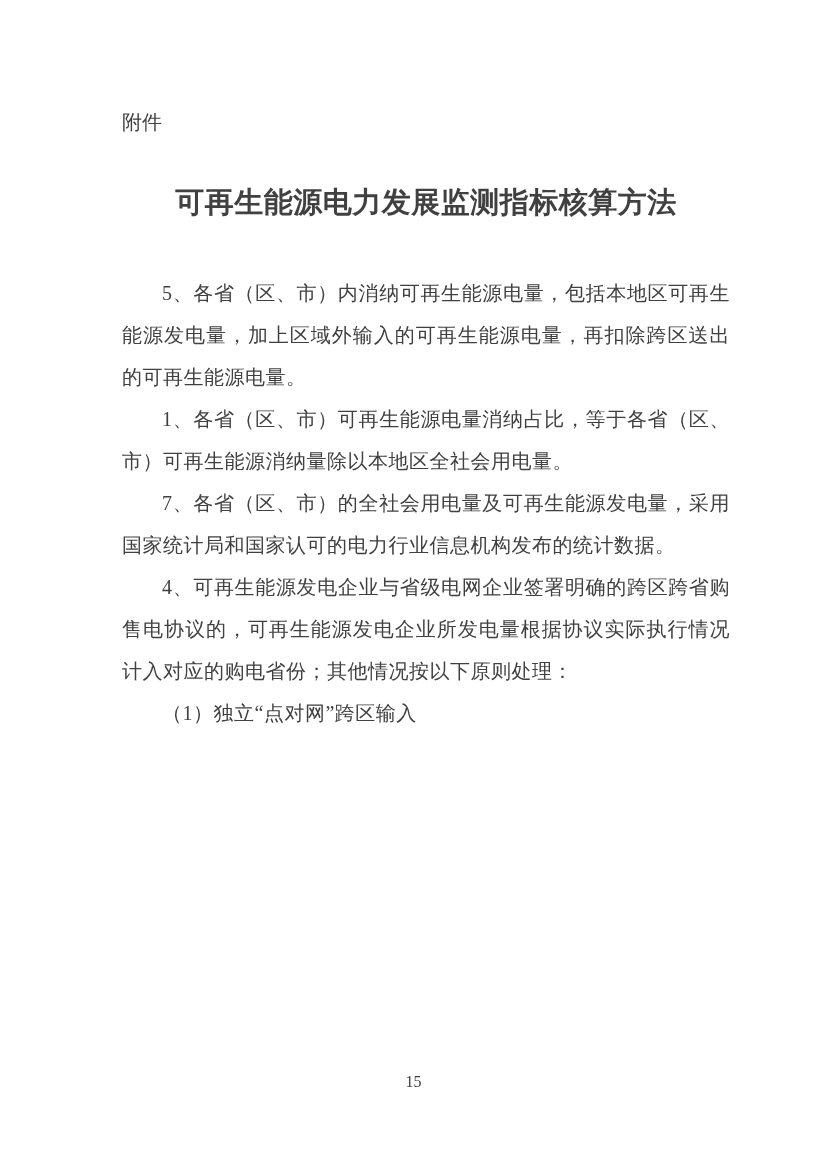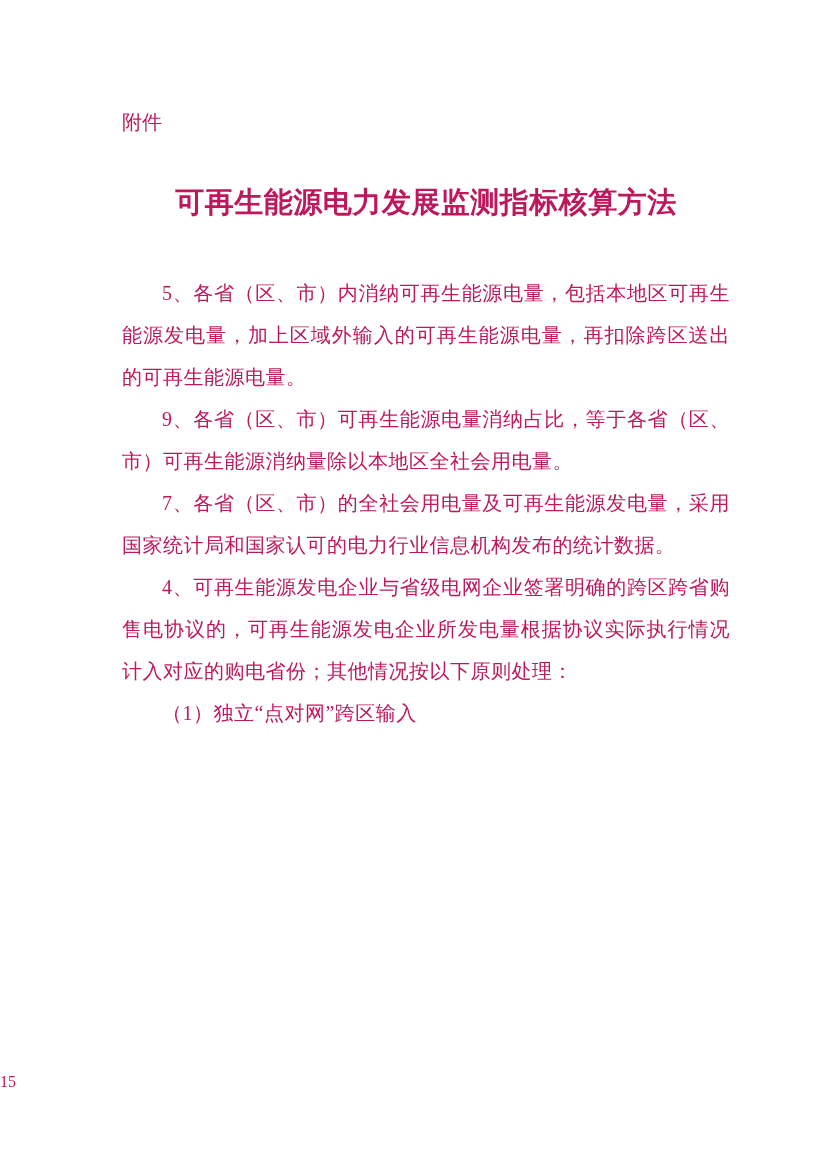--- a/index.html
+++ b/index.html
@@ -5,21 +5,21 @@
   html, body {
     margin: 0;
     padding: 0;
     background: #ffffff;
   }
   .page {
     position: relative;
     width: 827px;
     height: 1096px;
     background: #ffffff;
-    color: #be185d;
+    color: #404040;
     box-sizing: border-box;
     padding: 108px 97px 0 122px;
     font-family: "Liberation Serif", serif;
     overflow: hidden;
   }
   .attachment {
     font-size: 20px;
     line-height: 28px;
     margin: 0;
     text-align: left;
@@ -39,36 +39,36 @@
     line-height: 42px;
     text-align: justify;
     text-indent: 2em;
     letter-spacing: 0.5px;
   }
   .page-number {
     position: absolute;
     left: 0;
     right: 0;
     top: 1072px;
-    text-align: left;
+    text-align: center;
     font-size: 16px;
     line-height: 20px;
     font-family: "Liberation Serif", serif;
   }
 </style>
 </head>
 <body>
 
 <div class="page">
   <p class="attachment">附件</p>
 
   <h1 class="doc-title">可再生能源电力发展监测指标核算方法</h1>
 
   <div class="body-text">
     <p>5、各省（区、市）内消纳可再生能源电量，包括本地区可再生能源发电量，加上区域外输入的可再生能源电量，再扣除跨区送出的可再生能源电量。</p>
-    <p>9、各省（区、市）可再生能源电量消纳占比，等于各省（区、市）可再生能源消纳量除以本地区全社会用电量。</p>
+    <p>1、各省（区、市）可再生能源电量消纳占比，等于各省（区、市）可再生能源消纳量除以本地区全社会用电量。</p>
     <p>7、各省（区、市）的全社会用电量及可再生能源发电量，采用国家统计局和国家认可的电力行业信息机构发布的统计数据。</p>
     <p>4、可再生能源发电企业与省级电网企业签署明确的跨区跨省购售电协议的，可再生能源发电企业所发电量根据协议实际执行情况计入对应的购电省份；其他情况按以下原则处理：</p>
     <p>（1）独立“点对网”跨区输入</p>
   </div>
 
   <div class="page-number">15</div>
 </div>
 
 </body></html>

